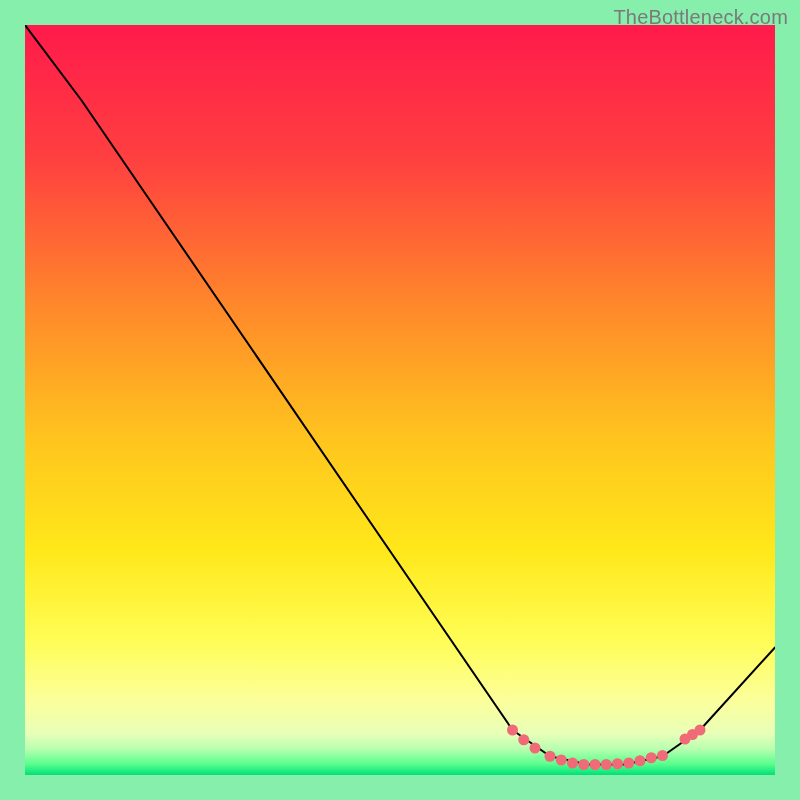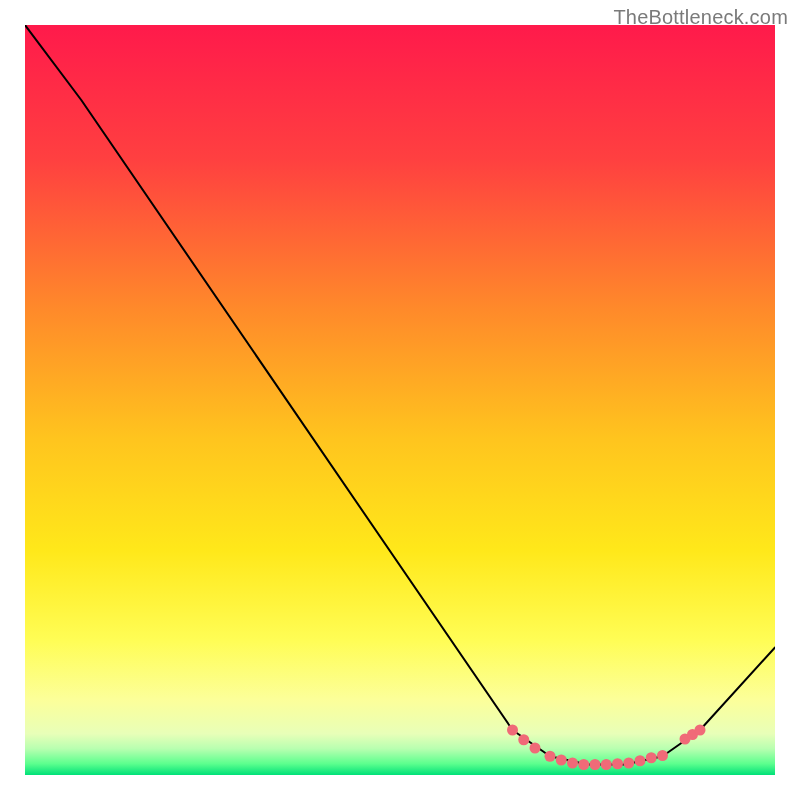--- a/index.html
+++ b/index.html
@@ -8,21 +8,21 @@
     width: 800px;
     height: 800px;
     background: #000;
     overflow: hidden;
     font-family: Arial, Helvetica, sans-serif;
   }
   .stage {
     position: relative;
     width: 800px;
     height: 800px;
-    background: #ffffff;
+    background: #86efac;
   }
   .watermark {
     position: absolute;
     top: 6px;
     right: 12px;
     color: #7a7a7a;
     font-size: 20px;
     font-weight: 500;
     letter-spacing: 0.2px;
     user-select: none;

